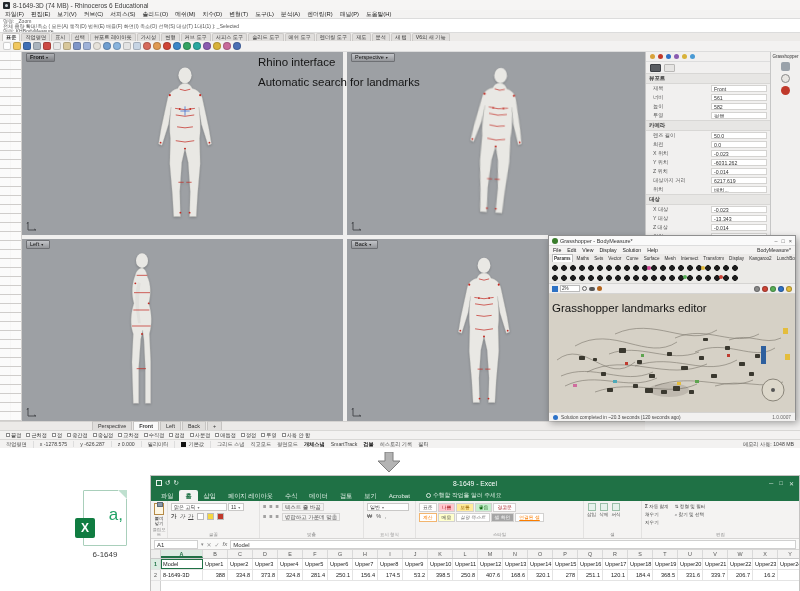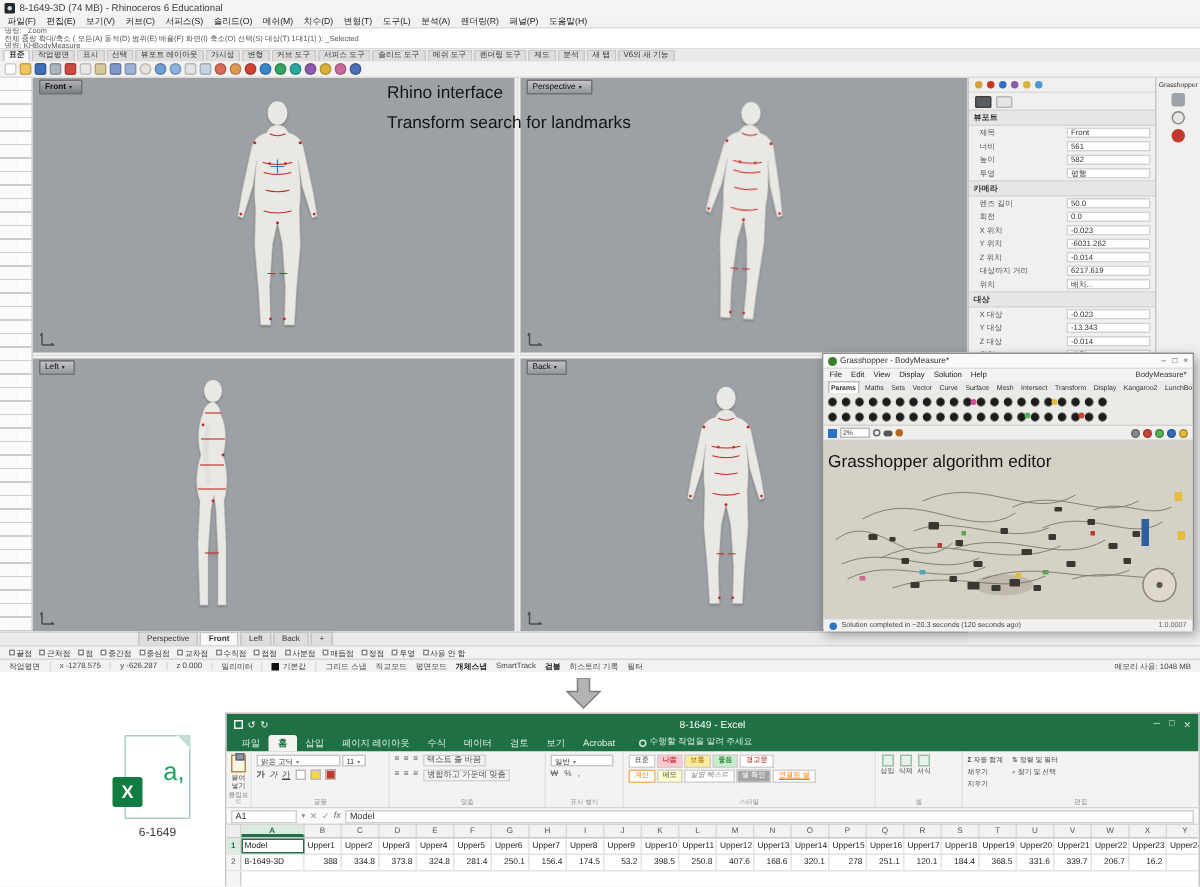--- a/index.html
+++ b/index.html
@@ -627,23 +627,23 @@
   </div>
   <div class="gh-status">
     <span class="gh-info"></span>
     <span>Solution completed in ~20.3 seconds (120 seconds ago)</span>
     <span class="gh-ver">1.0.0007</span>
   </div>
 </div>
 
 <div id="ann-rhino" class="abs">
   <div>Rhino interface</div>
-  <div>Transform search for  landmarks</div>
+  <div>Automatic search for  landmarks</div>
 </div>
-<div id="ann-gh" class="abs">Grasshopper algorithm editor</div>
+<div id="ann-gh" class="abs">Grasshopper landmarks editor</div>
 
 <svg id="down-arrow" class="abs" viewBox="0 0 24 21">
   <polygon points="8,0 16,0 16,9 23,9 12,20 1,9 8,9" fill="#b3b3b3" stroke="#7f7f7f" stroke-width="1"></polygon>
 </svg>
 
 <div id="file-icon" class="abs">
   <div class="fi-page">
     <span class="fi-fold"></span>
     <span class="fi-x">X</span>
     <span class="fi-a">a,</span>

